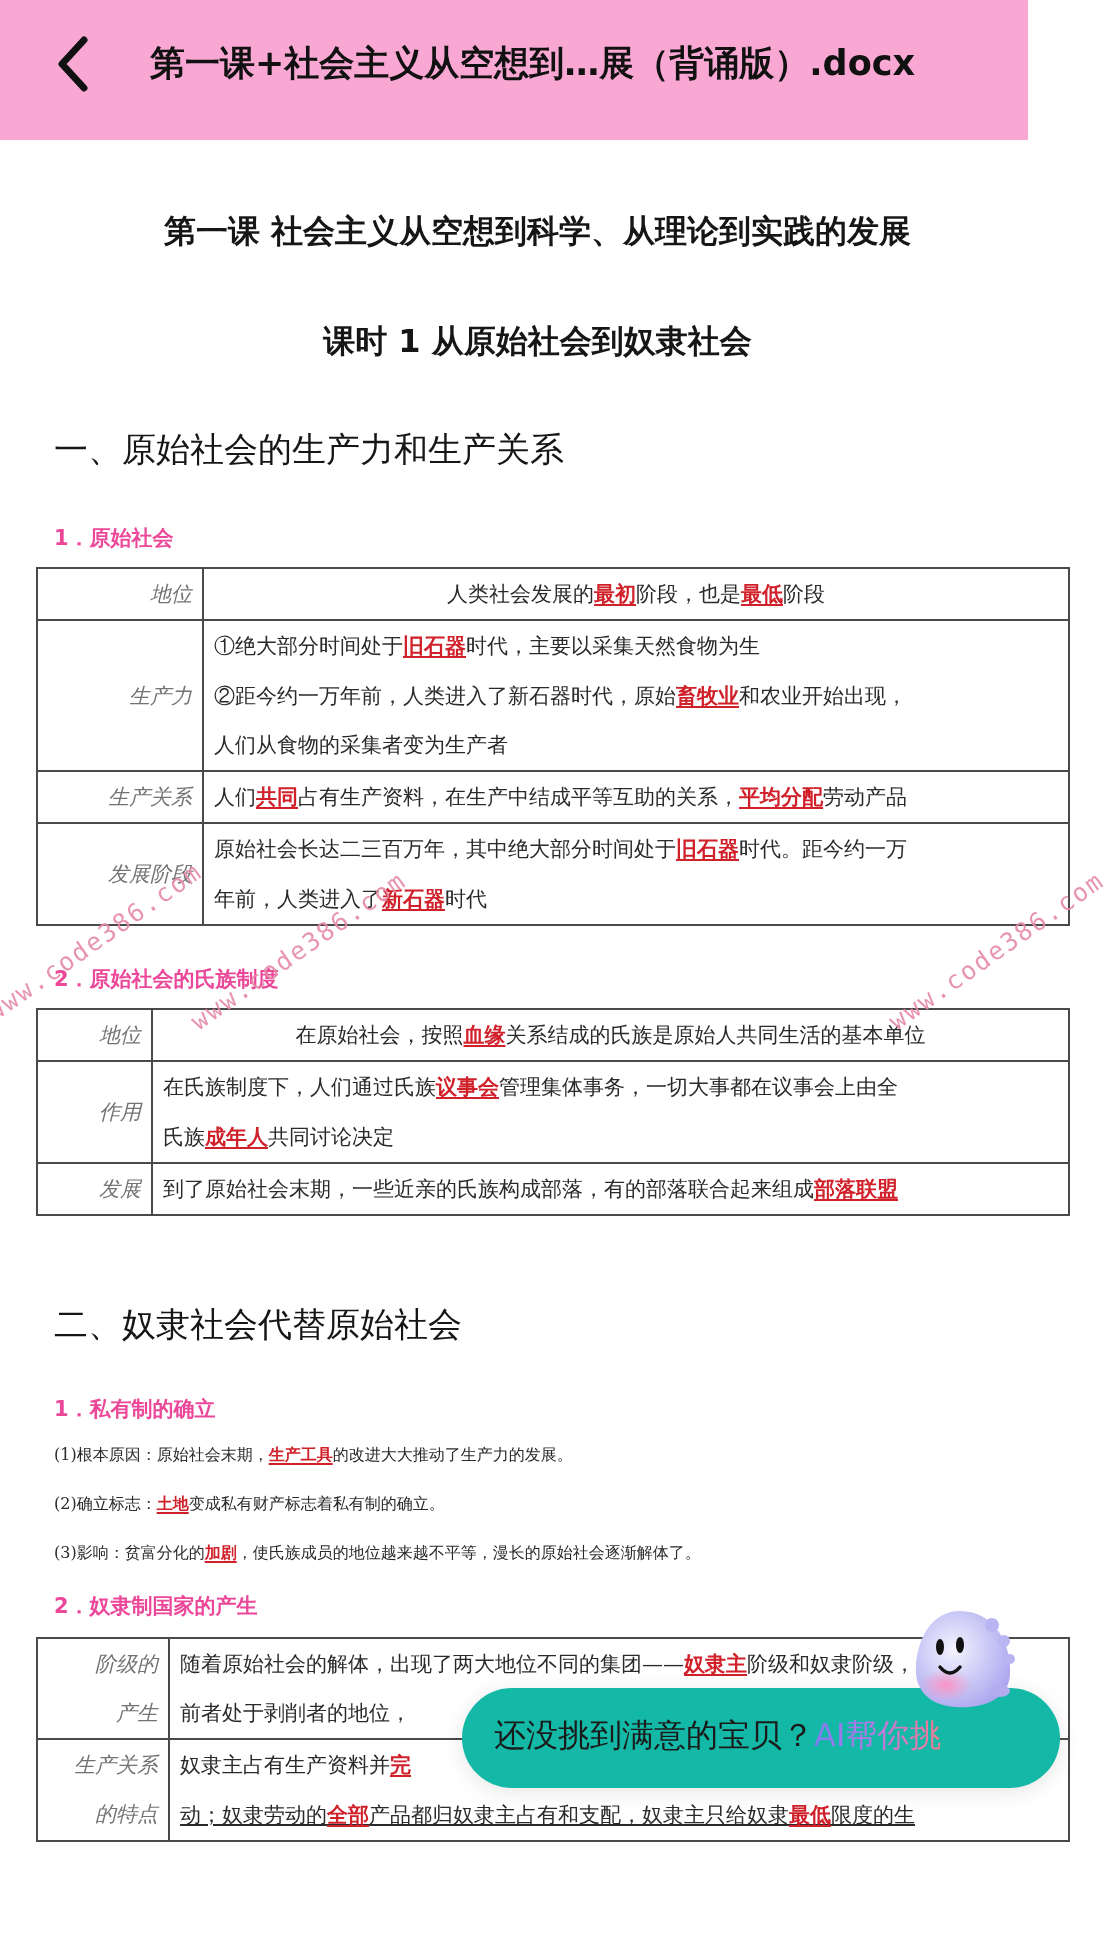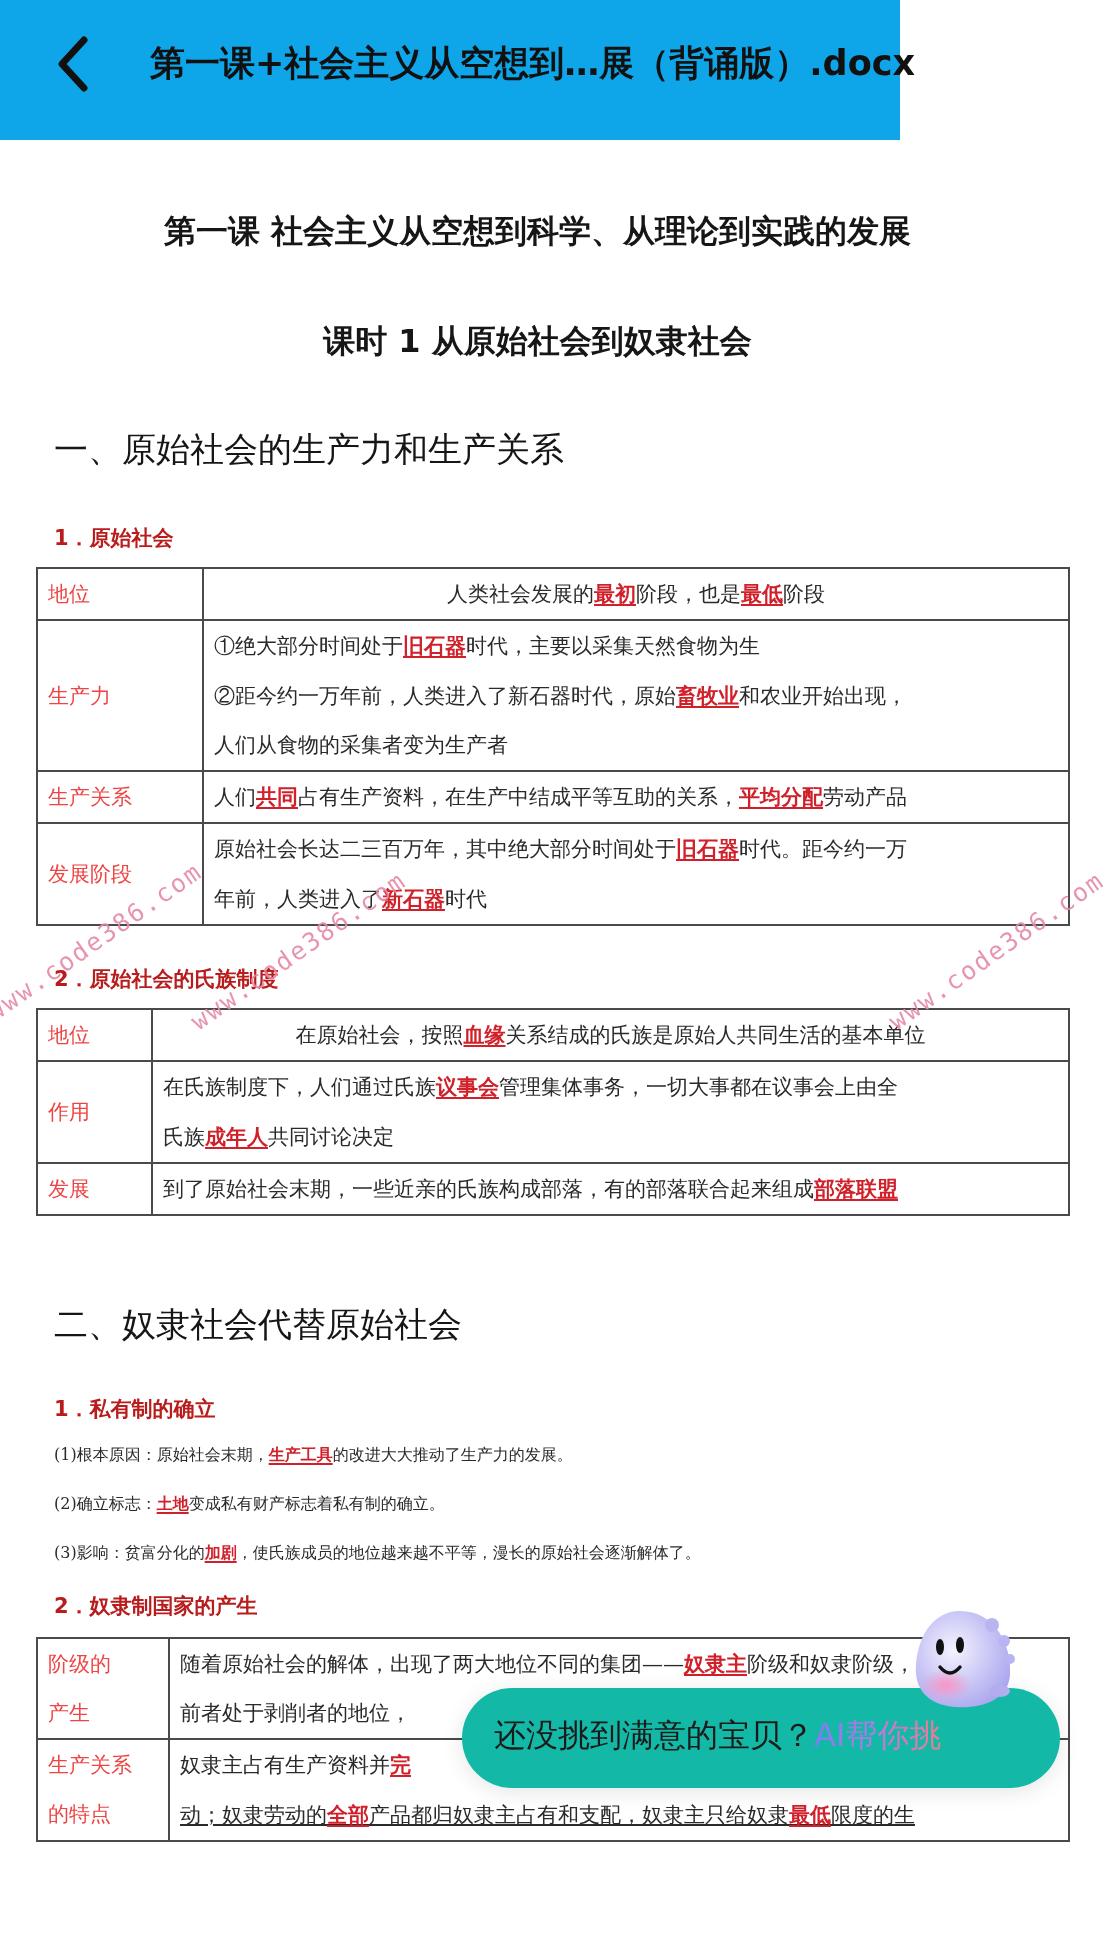--- a/index.html
+++ b/index.html
@@ -1,32 +1,32 @@
 <!DOCTYPE html>
 <html><head>
 <meta charset="utf-8">
 <style>
   html, body { margin:0; padding:0; background:#ffffff; }
   body { width:1104px; height:1942px; position:relative; overflow:hidden;
          font-family:"DejaVu Serif","Liberation Serif",serif; color:#1e1e1e; }
   
-  .topbar { position:absolute; left:0; top:0; width:900px; height:140px; background:#0ea5e9; }
+  .topbar { position:absolute; left:0; top:0; width:1028px; height:140px; background:#f9a8d4; }
   .back { position:absolute; left:54px; top:36px; width:44px; height:56px; cursor:pointer; }
   .file-title { position:absolute; left:150px; top:40px; font-family:"DejaVu Sans","Liberation Sans",sans-serif;
                 font-weight:bold; font-size:35px; color:#111; white-space:nowrap; letter-spacing:0px; }
   
   .doc-title { position:absolute; left:0; width:1075px; text-align:center; font-family:"DejaVu Sans","Liberation Sans",sans-serif;
                font-weight:bold; font-size:32px; color:#161616; }
   .sec-heading { position:absolute; left:54px; font-family:"DejaVu Sans","Liberation Sans",sans-serif; font-size:34px; color:#161616; }
-  .sub-heading { position:absolute; left:54px; font-family:"DejaVu Sans","Liberation Sans",sans-serif; font-weight:bold; font-size:21px; color:#b91c1c; }
+  .sub-heading { position:absolute; left:54px; font-family:"DejaVu Sans","Liberation Sans",sans-serif; font-weight:bold; font-size:21px; color:#ec4899; }
   .para { position:absolute; left:54px; font-size:16px; color:#2a2a2a; white-space:nowrap; }
   .hl { color:#d0202a; font-weight:bold; text-decoration:underline; text-decoration-color:#d0202a; text-decoration-thickness:2px; text-underline-offset:3px; }
   table.doc { position:absolute; border-collapse:collapse; font-size:21px; color:#2a2a2a; }
   table.doc td { border:2px solid #4a4a4a; padding:0 10px; vertical-align:middle; }
-  table.doc td.label { text-align:left; color:#ef4444; }
+  table.doc td.label { text-align:right; color:#737373;font-style:italic; }
   table.doc td.content { line-height:49px; }
   table.doc td.center { text-align:center; }
   
   .wm { position:absolute; font-family:"DejaVu Sans Mono","Liberation Mono",monospace; font-size:25px; color:#e58aa6;
         transform:rotate(-35deg); transform-origin:left bottom; white-space:nowrap; letter-spacing:2px; opacity:0.9; }
   
   .popup { position:absolute; left:462px; top:1688px; width:598px; height:100px; background:#14b8a6;
            border-radius:50px; box-shadow:0 4px 22px rgba(0,0,0,0.10); }
   .popup-text { position:absolute; left:32px; top:26px; font-family:"DejaVu Sans","Liberation Sans",sans-serif; font-size:32px; color:#1a1a1a; white-space:nowrap; }
   .popup-cta { background:linear-gradient(90deg,#7b7ef0,#b877e8 45%,#ef7e8e); -webkit-background-clip:text; background-clip:text; color:transparent; }

